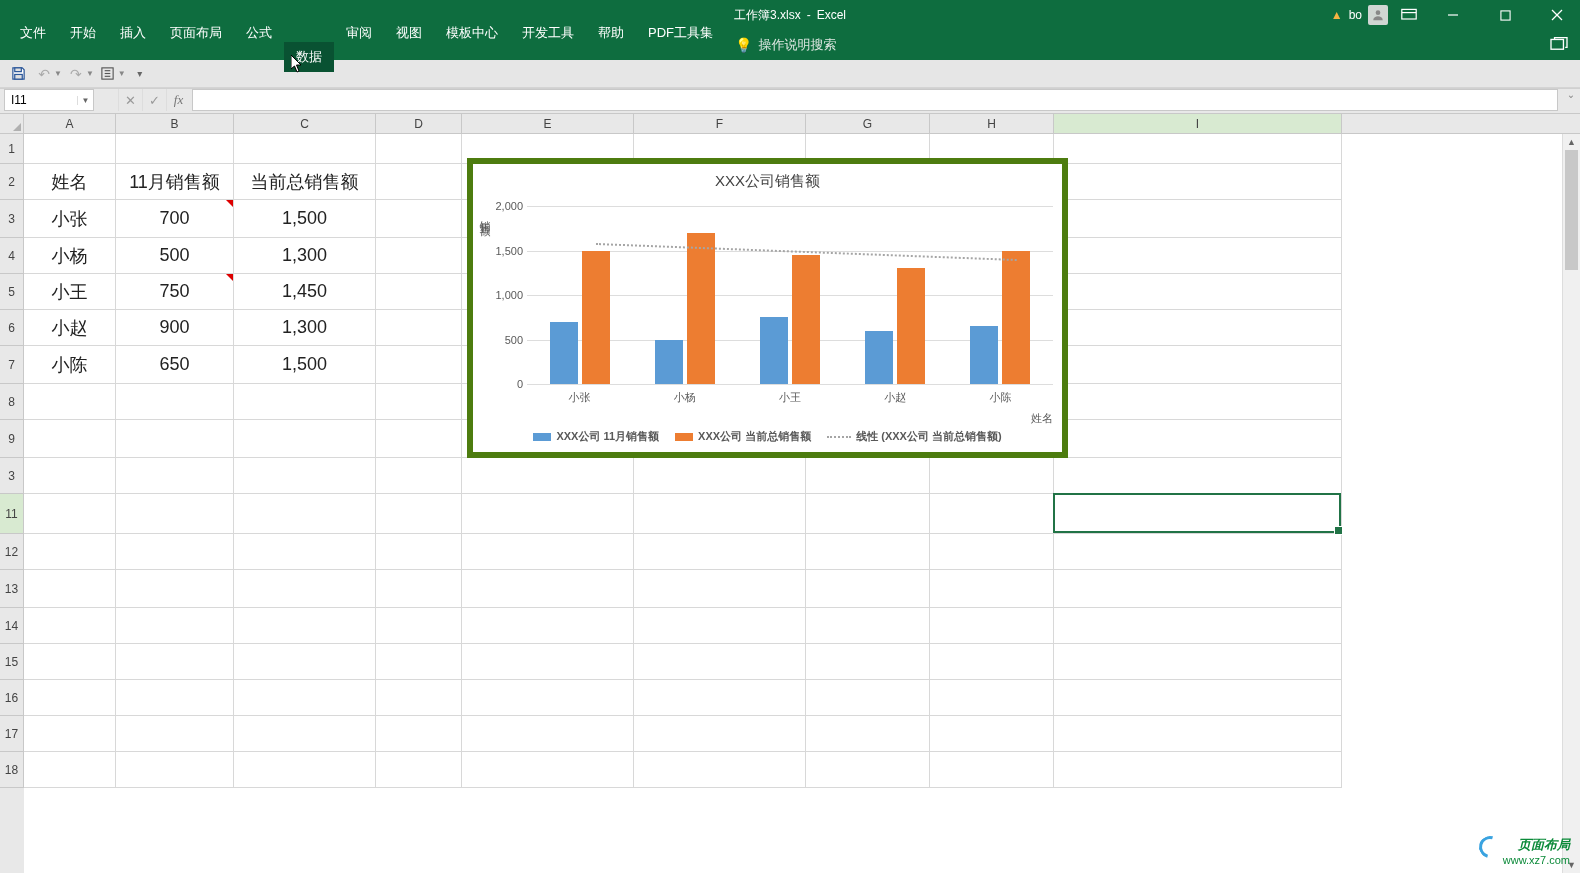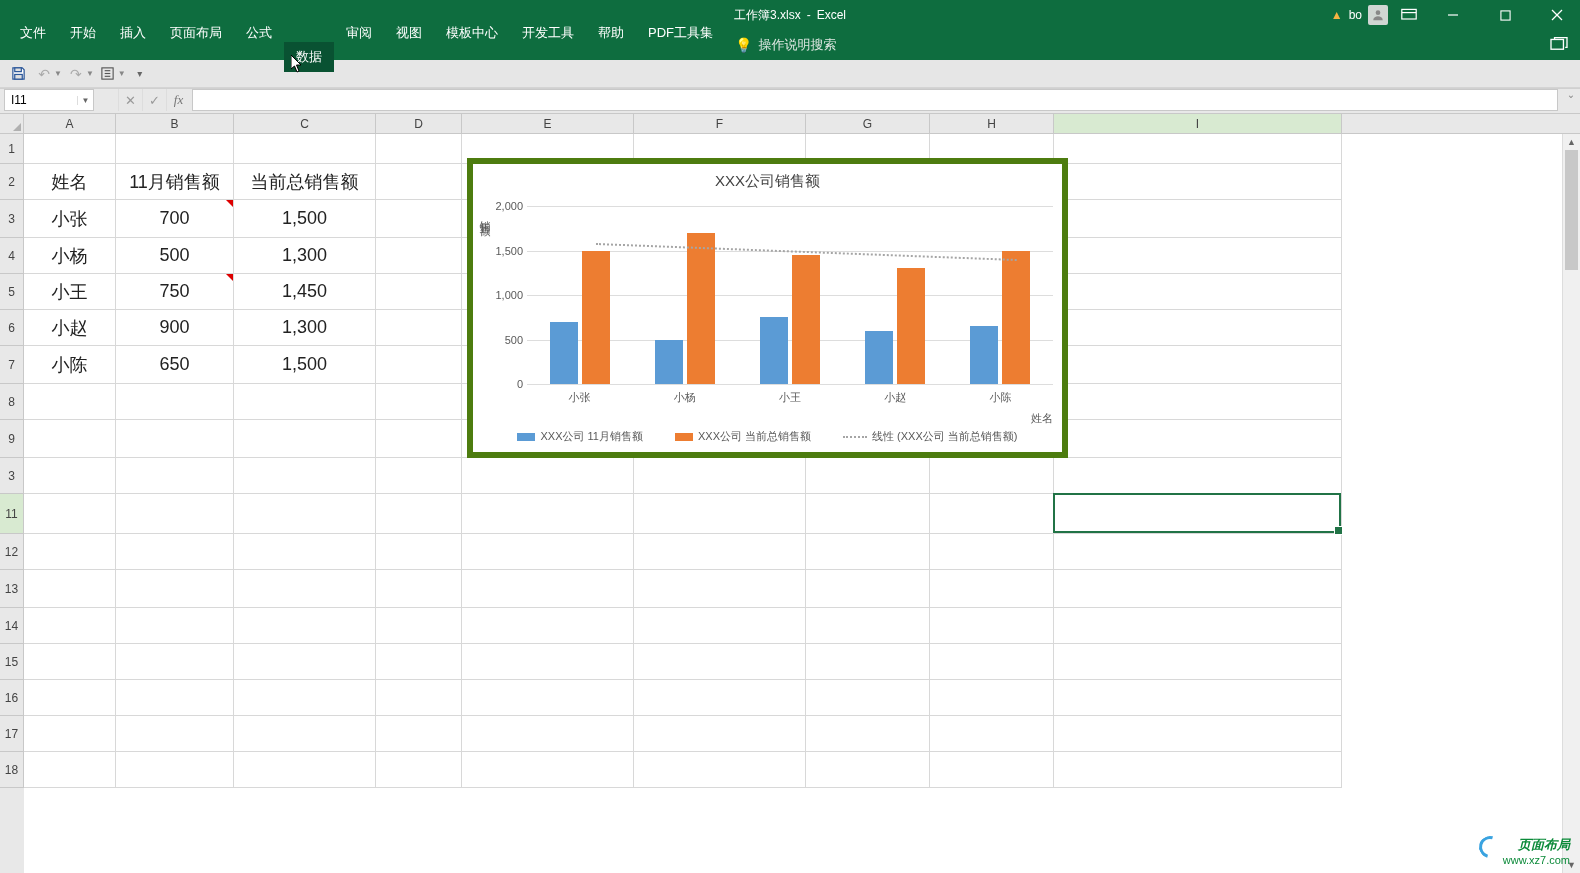--- a/index.html
+++ b/index.html
@@ -63,21 +63,21 @@
 .plot-area { position: absolute; left: 54px; top: 42px; width: 526px; height: 178px; }
 .y-label { position: absolute; left: 4px; top: 48px; font-size: 11px; writing-mode: vertical-rl; text-orientation: upright; letter-spacing: 2px; color: #595959; }
 .y-tick { position: absolute; right: 100%; width: 36px; text-align: right; font-size: 11px; padding-right: 4px; transform: translateY(-50%); }
 .gridline { position: absolute; left: 0; right: 0; border-top: 1px solid #ddd; }
 .bar { position: absolute; bottom: 0; }
 .bar.s1 { background: #5b9bd5; }
 .bar.s2 { background: #ed7d31; }
 .x-cat { position: absolute; top: 100%; font-size: 11px; text-align: center; padding-top: 6px; transform: translateX(-50%); }
 .x-title { position: absolute; right: 0; bottom: -42px; font-size: 11px; color: #595959; }
 .trendline { position: absolute; border-top: 2px dotted #a5a5a5; transform-origin: left center; }
-.legend { position: absolute; bottom: 8px; left: 0; right: 0; display: flex; justify-content: center; gap: 32px; font-size: 11px; }
+.legend { position: absolute; bottom: 8px; left: 0; right: 0; display: flex; justify-content: center; gap: 16px; font-size: 11px; font-weight: bold; }
 .legend-item { display: flex; align-items: center; gap: 5px; }
 .legend-swatch { width: 18px; height: 8px; }
 .legend-swatch.s1 { background: #5b9bd5; }
 .legend-swatch.s2 { background: #ed7d31; }
 .legend-swatch.trend { width: 24px; border-top: 2px dotted #a5a5a5; height: 0; }
 
 
 .vscroll { position: absolute; right: 0; top: 20px; bottom: 0; width: 18px; background: #f0f0f0; border-left: 1px solid #ddd; }
 .vscroll .thumb { position: absolute; left: 2px; right: 2px; top: 16px; height: 120px; background: #c8c8c8; }
 .vscroll .arr { position: absolute; left: 0; right: 0; height: 16px; display: flex; align-items: center; justify-content: center; font-size: 9px; color: #666; }

